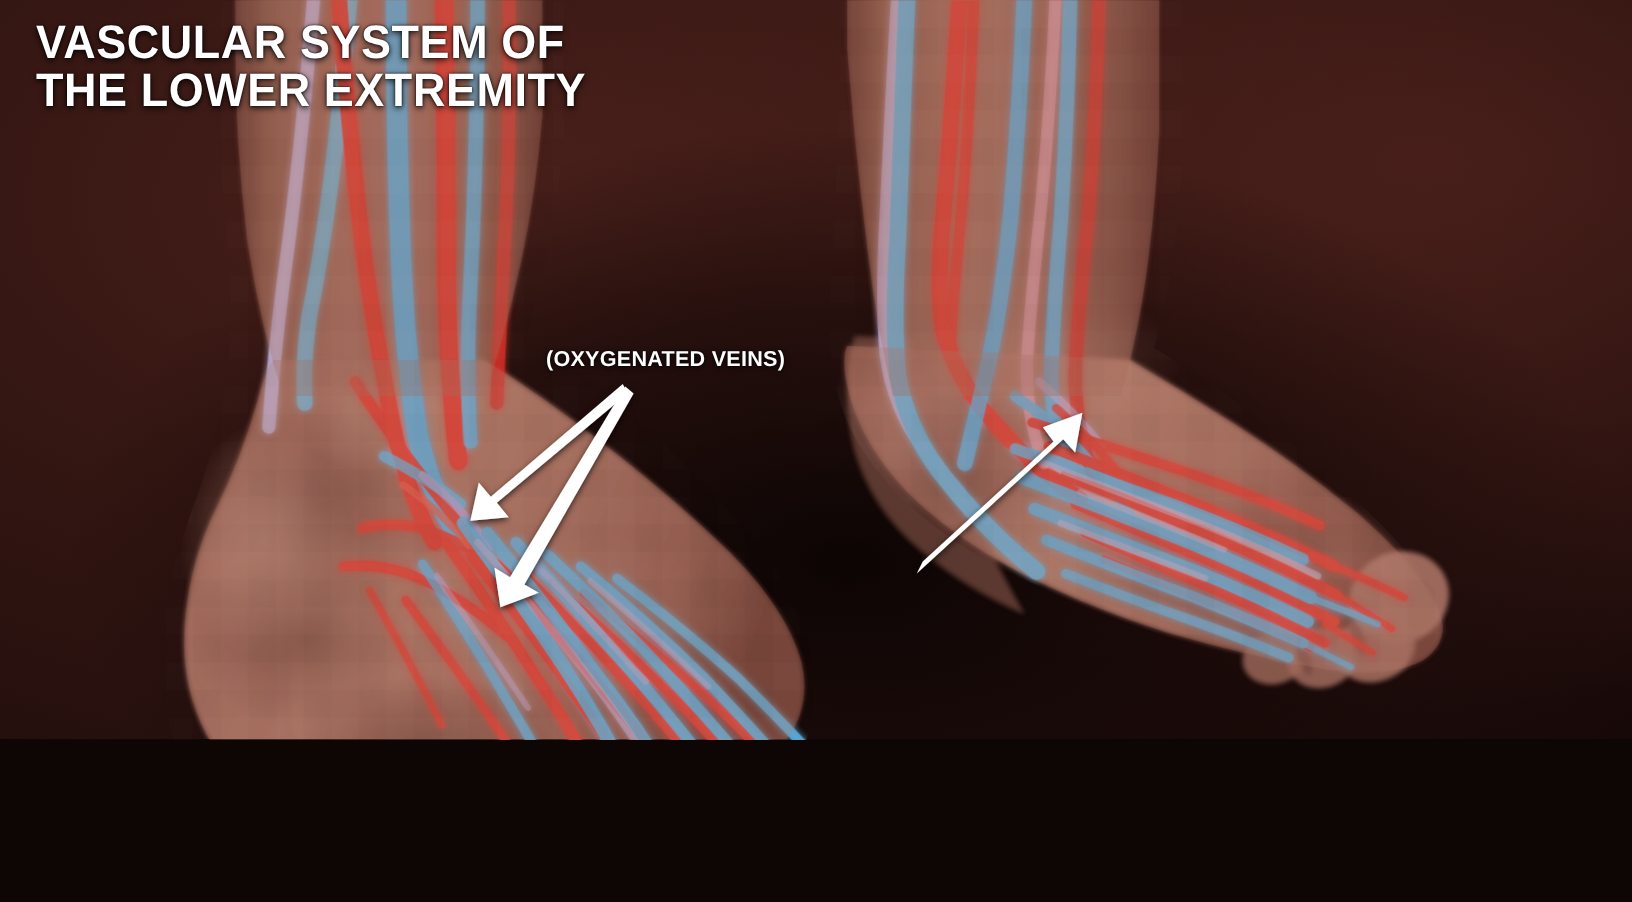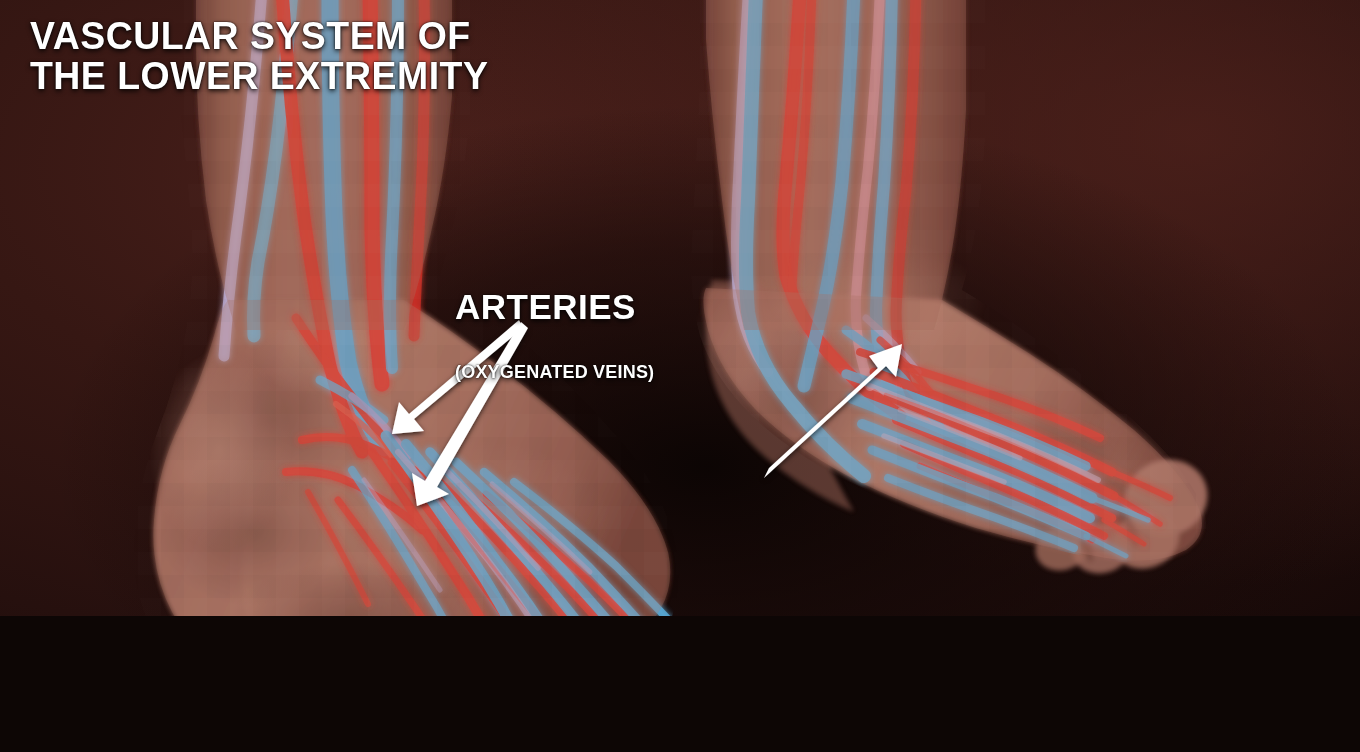--- a/index.html
+++ b/index.html
@@ -426,18 +426,17 @@
     </g>
 
     <g filter="url(#arrShadow)" fill="#ffffff">
       <path d="M764,478 L769,468 L878,368 L869,356 L902,344 L896,377 L886,366 Z"></path>
     </g>
   </svg>
 
   <div class="txt" id="title"><span>VASCULAR SYSTEM OF</span><br><span>THE LOWER EXTREMITY</span></div>
 
   <div class="txt callout" id="arteries-callout">
-    <span class="hd">ARTERIES</span>
     <span class="sub">(OXYGENATED VEINS)</span>
   </div>
 
 
 </div>
 
 </body></html>

